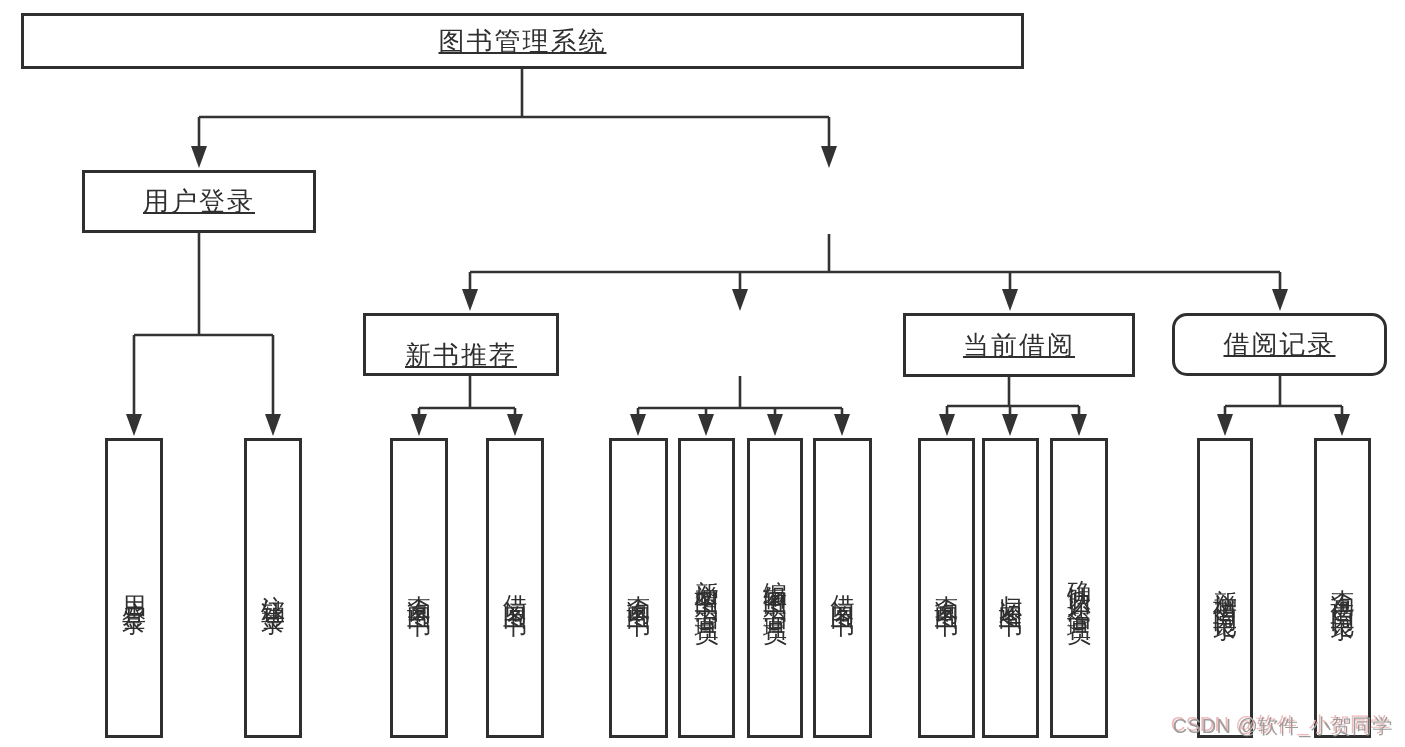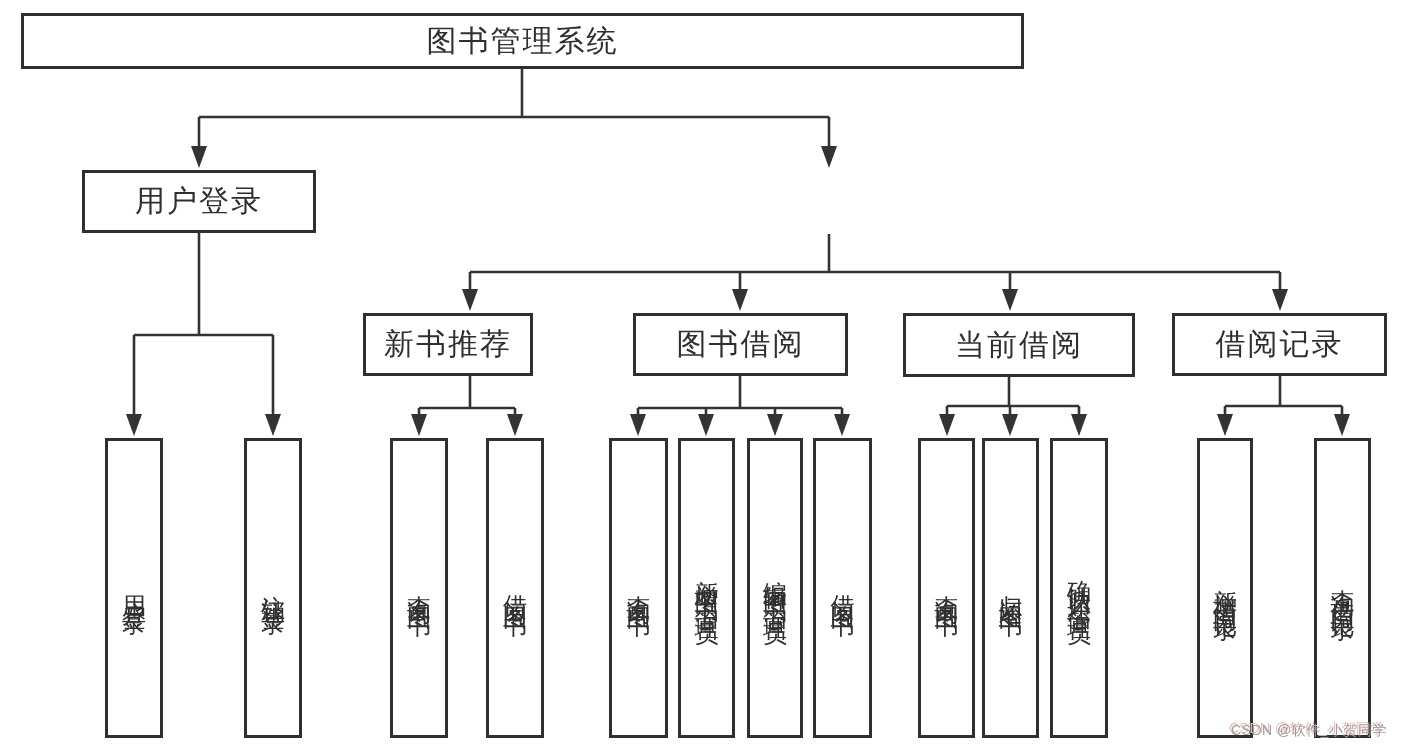--- a/index.html
+++ b/index.html
@@ -21,41 +21,42 @@
     position: absolute;
     box-sizing: border-box;
     background: #ffffff;
     border: 3px solid #2f2f2f;
     display: flex;
     align-items: center;
     justify-content: center;
     text-align: center;
   }
   .hnode {
-    font-size: 30px;
+    font-size: 26px;
     letter-spacing: 2px;
     white-space: nowrap;
+    text-decoration: underline;
   }
   .vnode {
     top: 438px;
     height: 300px;
   }
   .vnode .vtext {
     writing-mode: vertical-rl;
     text-orientation: mixed;
     font-size: 24px;
     letter-spacing: 6px;
     line-height: 1;
     white-space: nowrap;
   }
   .watermark {
     position: absolute;
-    right: 18px;
+    right: 12px;
     bottom: 7px;
-    font-size: 14px;
+    font-size: 20px;
     letter-spacing: 0.5px;
     color: #9c9c9c;
     text-shadow: -2px -2px 0 #efb9b9;
     white-space: nowrap;
   }
 </style>
 </head>
 <body>
 
 <div class="canvas">
@@ -101,30 +102,27 @@
   </svg>
 
   <div class="node hnode" style="left:21px; top:13px; width:1003px; height:56px;">
     <span>图书管理系统</span>
   </div>
 
   <div class="node hnode" style="left:82px; top:170px; width:234px; height:63px;">
     <span>用户登录</span>
   </div>
 
-  <div class="node hnode" style="left:363px; top:313px; width:170px; height:63px;">
+  <div class="node hnode" style="left:363px; top:313px; width:196px; height:63px;align-items:flex-end;">
     <span>新书推荐</span>
-  </div>
-  <div class="node hnode" style="left:633px; top:313px; width:215px; height:63px;">
-    <span>图书借阅</span>
   </div>
   <div class="node hnode" style="left:903px; top:313px; width:232px; height:64px;">
     <span>当前借阅</span>
   </div>
-  <div class="node hnode" style="left:1172px; top:313px; width:215px; height:63px;">
+  <div class="node hnode" style="left:1172px; top:313px; width:215px; height:63px;border-radius:15px;">
     <span>借阅记录</span>
   </div>
 
   <div class="node vnode" style="left:105px; width:58px;">
     <span class="vtext">用户登录</span>
   </div>
   <div class="node vnode" style="left:244px; width:58px;">
     <span class="vtext">注销登录</span>
   </div>
 

